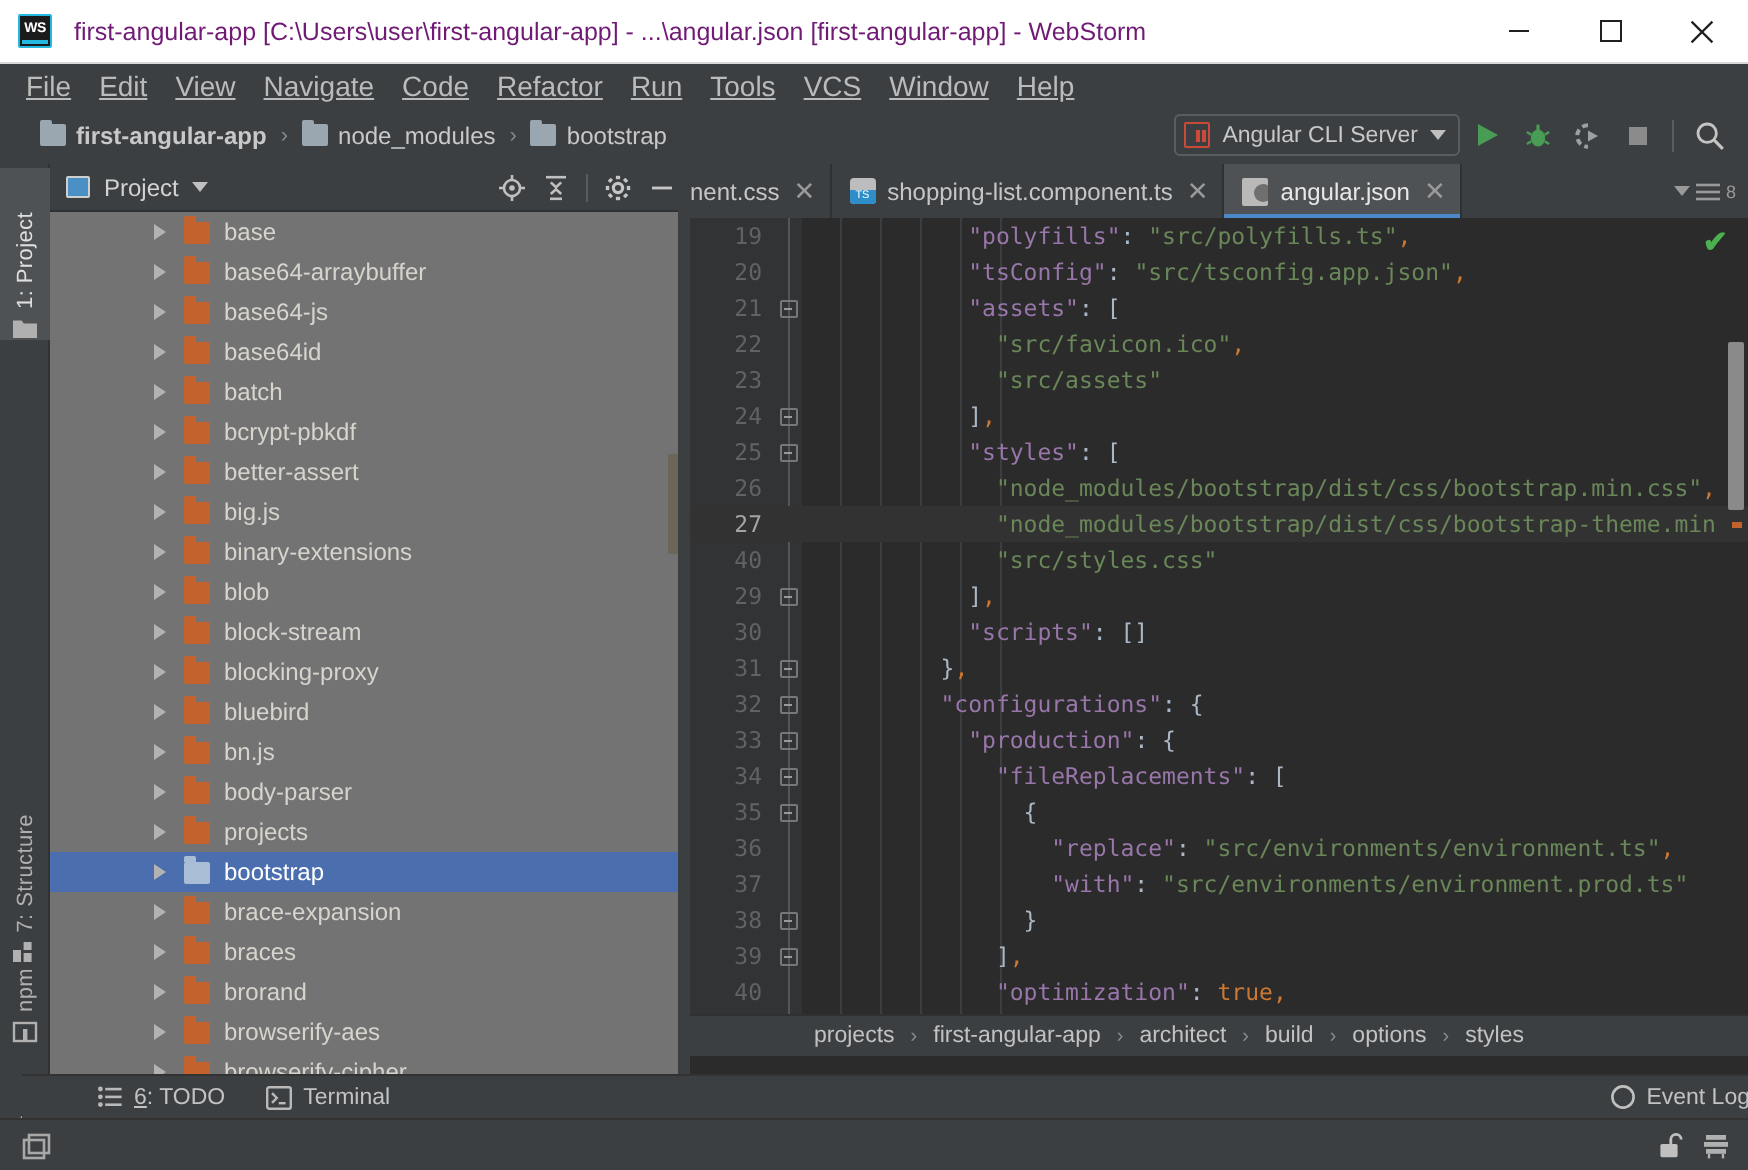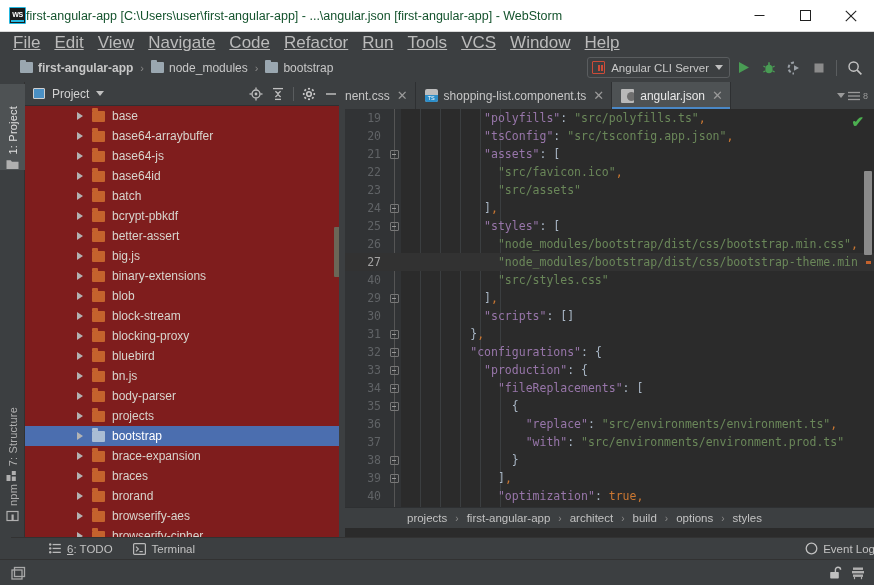--- a/index.html
+++ b/index.html
@@ -27,38 +27,38 @@
   .ws-logo span {
     color: #fff; font-size: 7px; font-weight: bold; line-height: 1;
     font-family: "Liberation Sans", sans-serif; letter-spacing: -0.3px;
     margin-top:-2px;
   }
   .ws-logo:after {
     content:""; position:absolute; left:1px; right:1px; bottom:1px; height:2px;
     background:#24b8e0;
   }
   .title-text {
-    font-size: 12.5px; color: #14532d;
+    margin-left: 11px; font-size: 12.5px; color: #701a75;
     white-space: nowrap; overflow: hidden;
   }
   .win-btns { margin-left: auto; display: flex; height: 32px; }
   .win-btn {
     width: 46px; height: 32px; display: flex; align-items: center; justify-content: center;
     color: #202020;
   }
   .win-btn svg { display:block; }
 
   
   .menubar {
     position: absolute; left: 0; top: 32px; width: 874px; height: 21px;
     background: #3c3f41; display: flex; align-items: center;
     padding-left: 6px;
   }
   .menu-item {
-    font-size: 17px; color: #bbbbbb; padding: 2px 7px 2px 7px;
+    font-size: 14px; color: #bbbbbb; padding: 2px 7px 2px 7px;
     white-space: nowrap;
   }
   .menu-item u { text-decoration: underline; }
 
   
   .navbar {
     position: absolute; left: 0; top: 53px; width: 874px; height: 29px;
     background: #3c3f41; display: flex; align-items: center;
   }
   .crumbs { display: flex; align-items: center; padding-left: 20px; }
@@ -111,21 +111,21 @@
   .ts-btn .ts-label {
     writing-mode: vertical-rl; transform: rotate(180deg);
     white-space: nowrap; letter-spacing: 0.2px;
   }
   .ts-btn .ts-ic { margin-top: 4px; }
   .ts-btn.active { background: #4e5254; color: #e0e0e0; }
 
   
   .project-panel {
     position: absolute; left: 25px; top: 82px; width: 320px; height: 455px;
-    background: #7f1d1d;
+    background: #737373;
   }
   .pp-header {
     height: 24px; background: #3c3f41; display: flex; align-items: center;
     padding: 0 4px 0 8px; border-bottom: 1px solid #2e3032;
   }
   .pp-title { font-size: 12px; color: #d2d2d2; margin-left: 7px; }
   .pp-sq {
     width: 12px; height: 11px; background: #4a90c4; border: 1px solid #cfcfcf; border-radius: 1px;
   }
   .pp-actions { margin-left: auto; display: flex; align-items: center; gap: 2px; }

